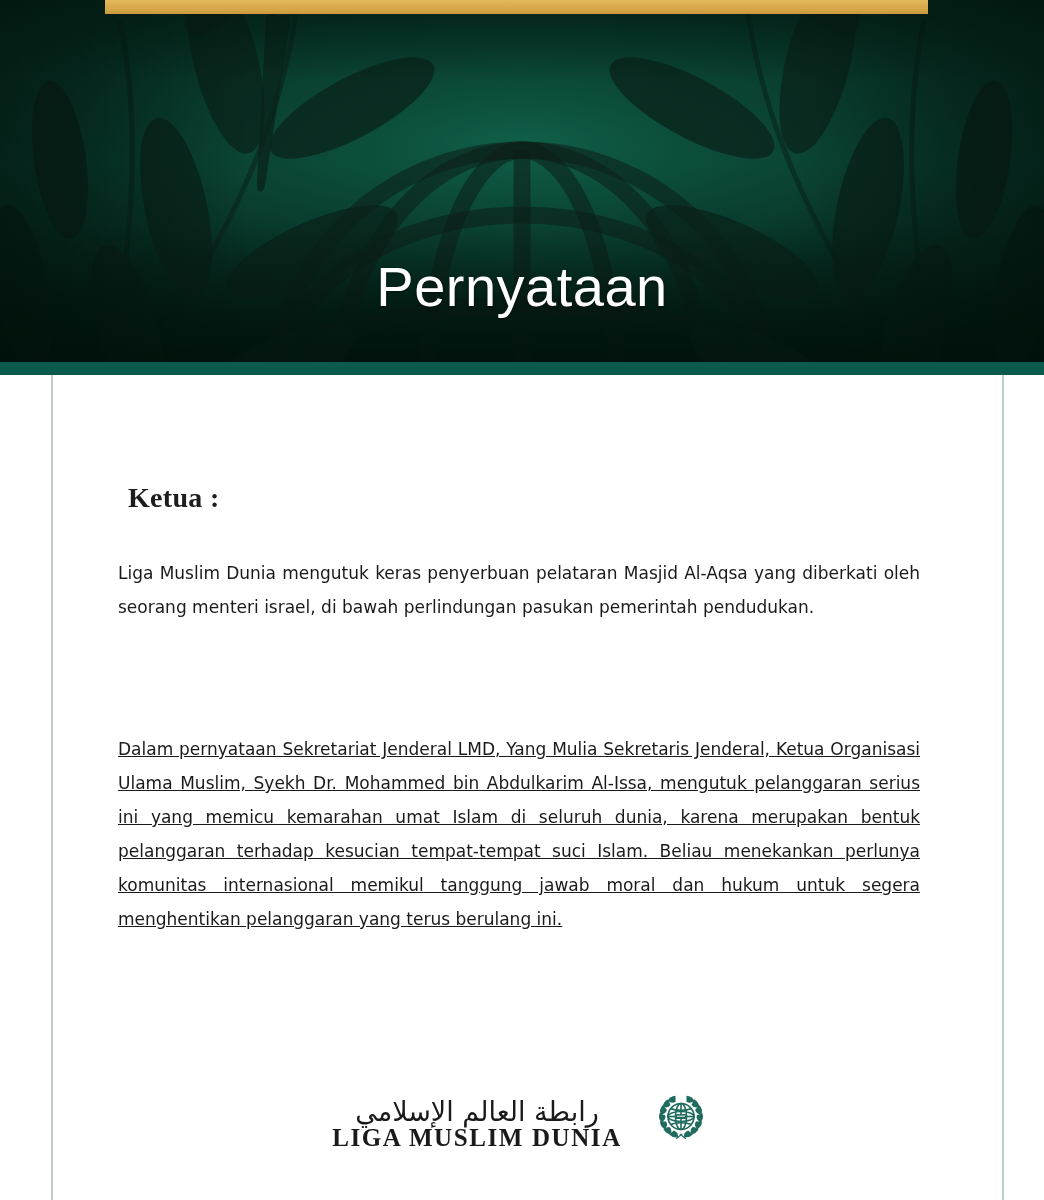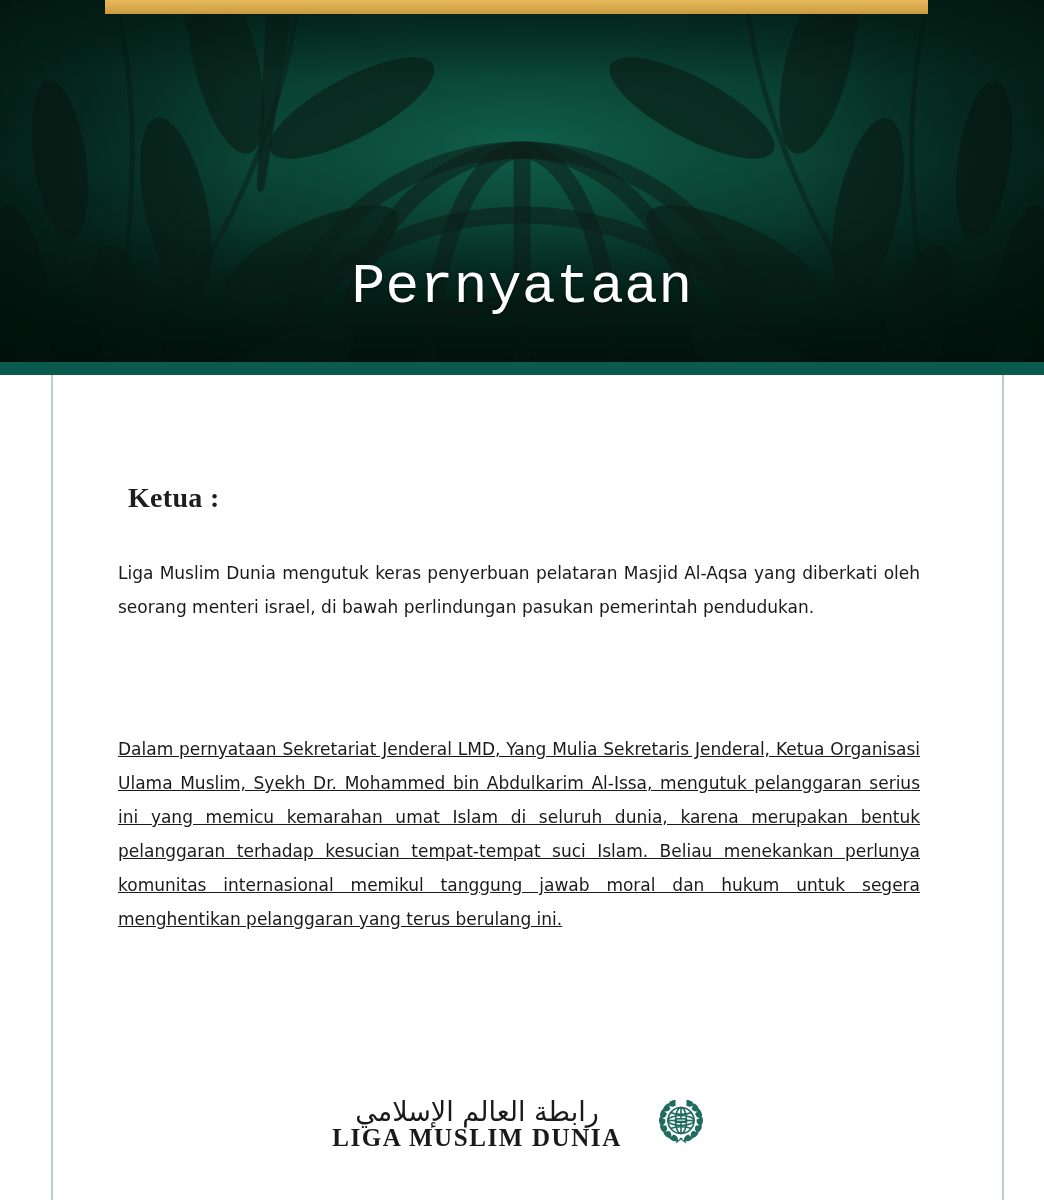--- a/index.html
+++ b/index.html
@@ -47,21 +47,21 @@
     height: 14px;
     background: linear-gradient(to bottom, #e4b95c 0%, #d8a84b 60%, #c99a3e 100%);
     z-index: 4;
   }
   .hero-title {
     position: absolute;
     left: 0;
     top: 255px;
     width: 1044px;
     text-align: center;
-    font-family: Liberation Mono, monospace;
+    font-family: Liberation Sans, sans-serif;
     font-size: 56px;
     line-height: 64px;
     color: #ffffff;
     letter-spacing: 0.5px;
     z-index: 5;
     text-shadow: 0 1px 3px rgba(0,0,0,0.45);
   }
 
   
   .teal-band {
@@ -122,21 +122,20 @@
 
   
   .logo-block {
     position: absolute;
     left: 0;
     top: 1088px;
     width: 1044px;
     height: 70px;
     display: flex;
     justify-content: center;
-    align-items: center;
     gap: 28px;
   }
   .logo-wordmark {
     display: flex;
     flex-direction: column;
     align-items: center;
     justify-content: center;
   }
   .logo-arabic {
     font-family: "DejaVu Sans", sans-serif;

